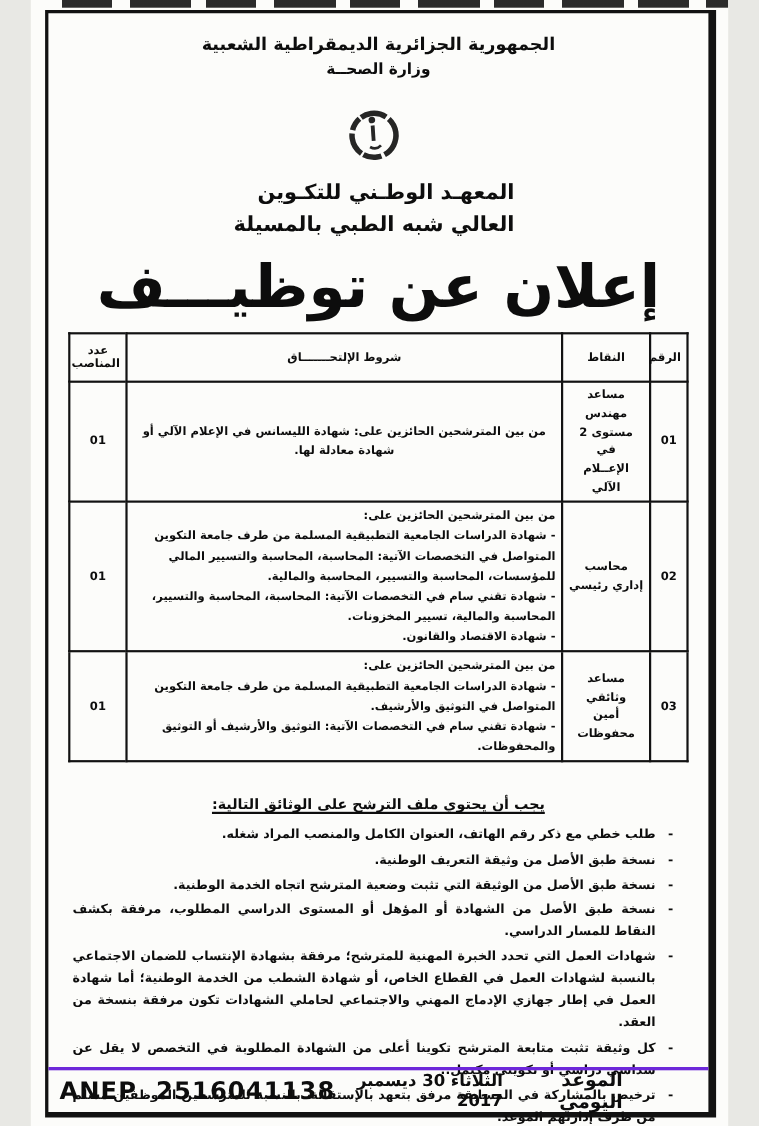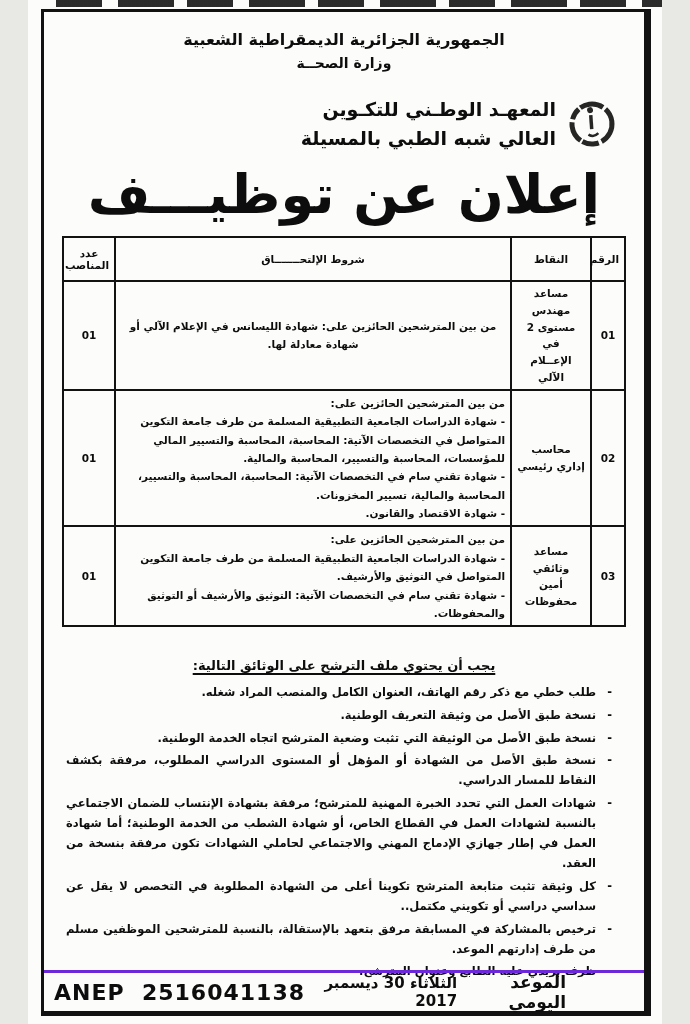--- a/index.html
+++ b/index.html
@@ -24,21 +24,21 @@
     border:3px solid #121212;
     border-right-width:7px;
     border-bottom-width:5px;
     box-sizing:border-box;
     padding:14px 18px 0 18px;
   }
   .center{text-align:center;}
   .republic{font-size:16px;font-weight:bold;margin-top:4px;letter-spacing:.2px;}
   .ministry{font-size:14px;font-weight:bold;margin-top:6px;}
   .institute-row{
-    display:flex;flex-direction:row;align-items:center;justify-content:flex-start;
+    display:flex;flex-direction:column;align-items:center;justify-content:flex-start;
     margin-top:24px;gap:10px;padding-right:8px;
   }
   .seal{width:52px;height:56px;flex:0 0 auto;transform:rotate(-8deg);opacity:.92;}
   .institute-text{font-size:19px;font-weight:bold;line-height:1.55;text-align:right;}
   .big-title{
     font-size:54px;font-weight:bold;margin-top:10px;letter-spacing:1px;
     text-align:center;line-height:1.15;
   }
   .intro{
     margin:14px 4px 0 4px;font-size:11.5px;font-weight:bold;line-height:1.8;

